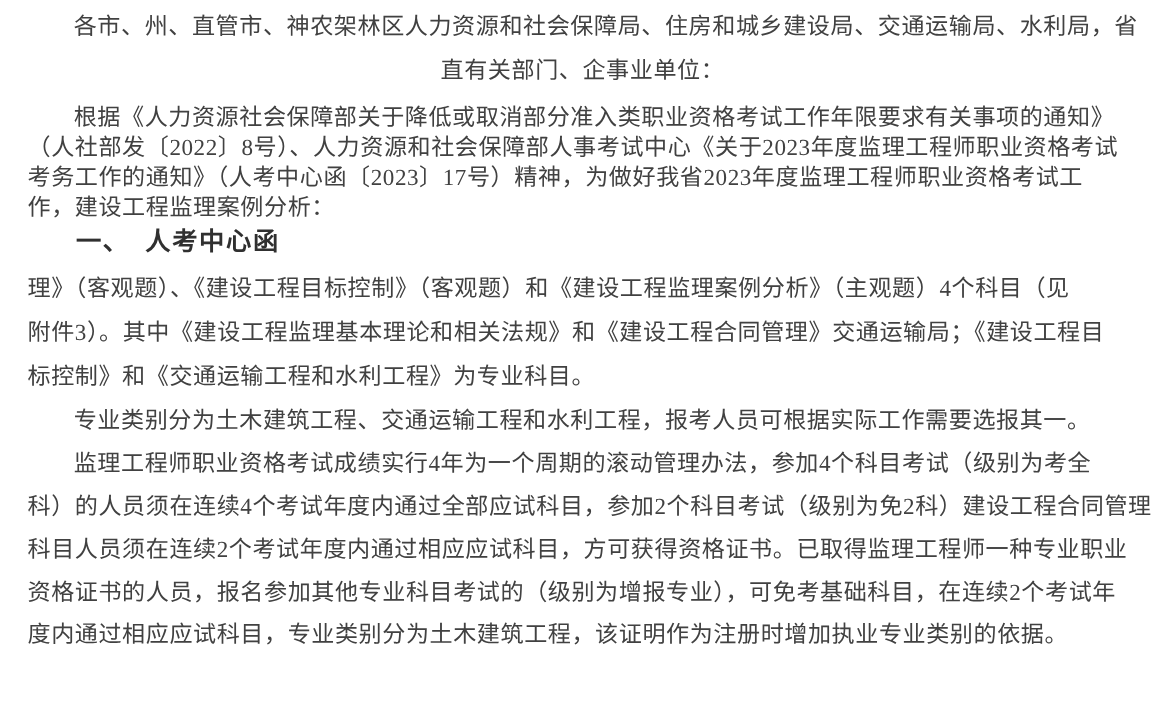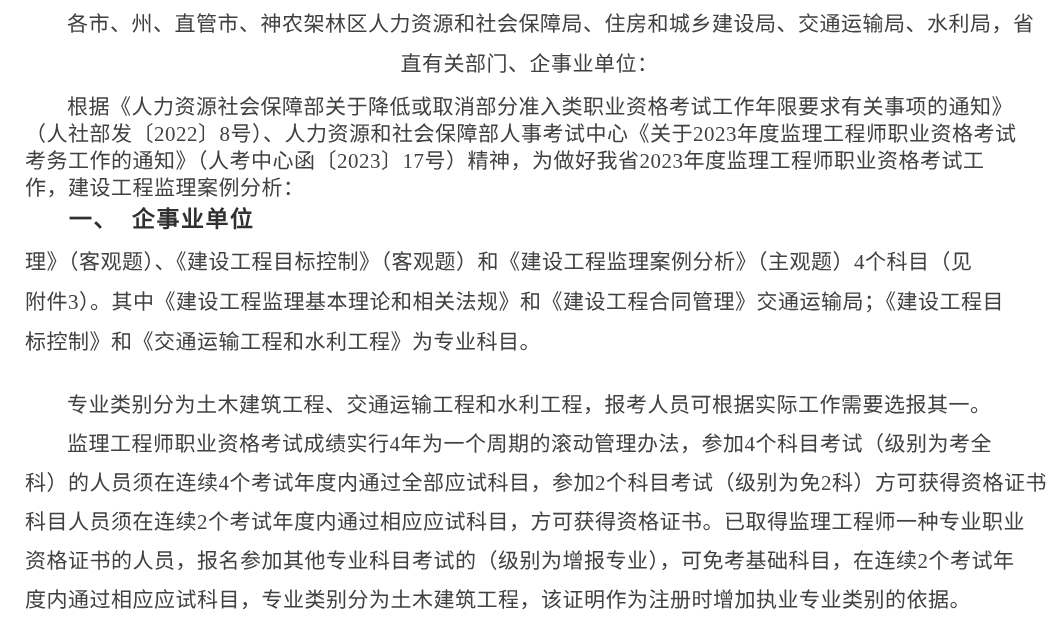--- a/index.html
+++ b/index.html
@@ -30,55 +30,55 @@
     padding-left: 44px;
     font-family: "Liberation Sans", "DejaVu Sans", sans-serif;
     font-size: 23px;
     line-height: 30px;
     font-weight: 700;
     color: #303030;
     letter-spacing: 1.5px;
   }
   .h-title { margin-left: 14px; }
   .p-subjects { line-height: 40px; }
-  .p-categories { line-height: 40px; margin-top: 23px; }
+  .p-categories { line-height: 40px; }
   .p-rolling { line-height: 39px; }
 </style>
 </head>
 <body>
 
 <div class="doc">
 
   <p class="para p-recipients">
     <span class="line indent">各市、州、直管市、神农架林区人力资源和社会保障局、住房和城乡建设局、交通运输局、水利局，省</span>
     <span class="line">直有关部门、企事业单位：</span>
   </p>
 
   <p class="para p-basis">
     <span class="line indent">根据《人力资源社会保障部关于降低或取消部分准入类职业资格考试工作年限要求有关事项的通知》</span>
     <span class="line">（人社部发〔2022〕8号）、人力资源和社会保障部人事考试中心《关于2023年度监理工程师职业资格考试</span>
     <span class="line">考务工作的通知》（人考中心函〔2023〕17号）精神，为做好我省2023年度监理工程师职业资格考试工</span>
     <span class="line">作，建设工程监理案例分析：</span>
   </p>
 
   <h2 class="heading">
-    <span class="h-num">一、</span><span class="h-title">企事业单位</span>
+    <span class="h-num">一、</span><span class="h-title">人考中心函</span>
   </h2>
 
   <p class="para p-subjects">
     <span class="line">理》（客观题）、《建设工程目标控制》（客观题）和《建设工程监理案例分析》（主观题）4个科目（见</span>
     <span class="line">附件3）。其中《建设工程监理基本理论和相关法规》和《建设工程合同管理》交通运输局；《建设工程目</span>
     <span class="line">标控制》和《交通运输工程和水利工程》为专业科目。</span>
   </p>
 
   <p class="para p-categories">
     <span class="line indent">专业类别分为土木建筑工程、交通运输工程和水利工程，报考人员可根据实际工作需要选报其一。</span>
   </p>
 
   <p class="para p-rolling">
     <span class="line indent">监理工程师职业资格考试成绩实行4年为一个周期的滚动管理办法，参加4个科目考试（级别为考全</span>
-    <span class="line">科）的人员须在连续4个考试年度内通过全部应试科目，参加2个科目考试（级别为免2科）方可获得资格证书</span>
+    <span class="line">科）的人员须在连续4个考试年度内通过全部应试科目，参加2个科目考试（级别为免2科）建设工程合同管理</span>
     <span class="line">科目人员须在连续2个考试年度内通过相应应试科目，方可获得资格证书。已取得监理工程师一种专业职业</span>
     <span class="line">资格证书的人员，报名参加其他专业科目考试的（级别为增报专业），可免考基础科目，在连续2个考试年</span>
     <span class="line">度内通过相应应试科目，专业类别分为土木建筑工程，该证明作为注册时增加执业专业类别的依据。</span>
   </p>
 
 </div>
 
 </body></html>

